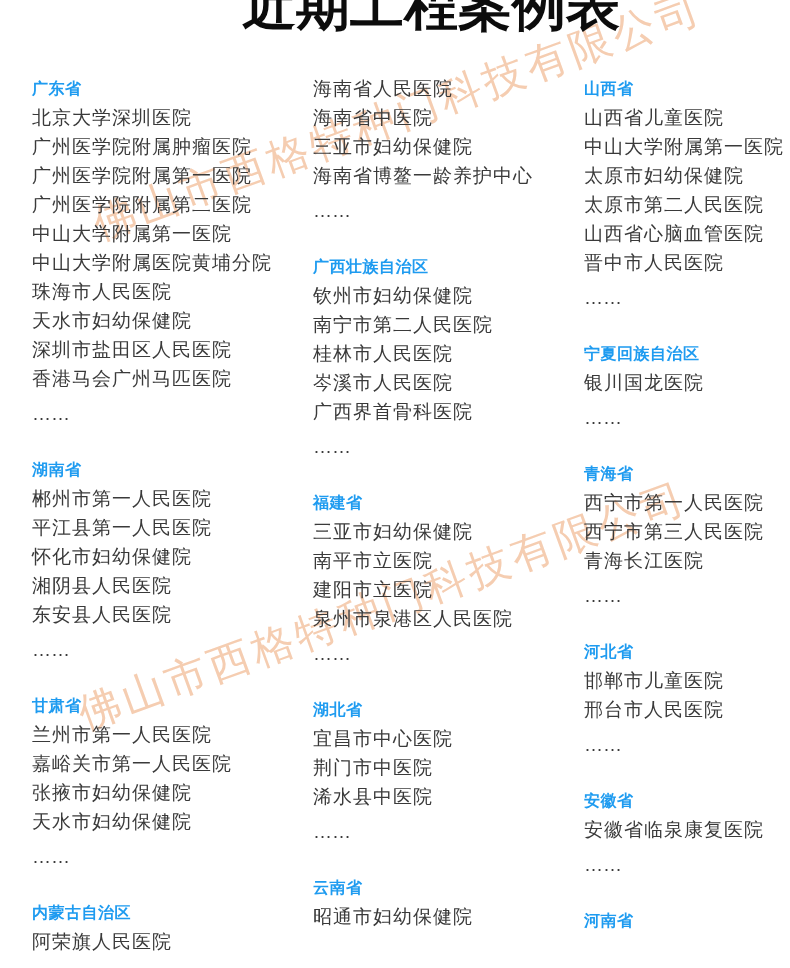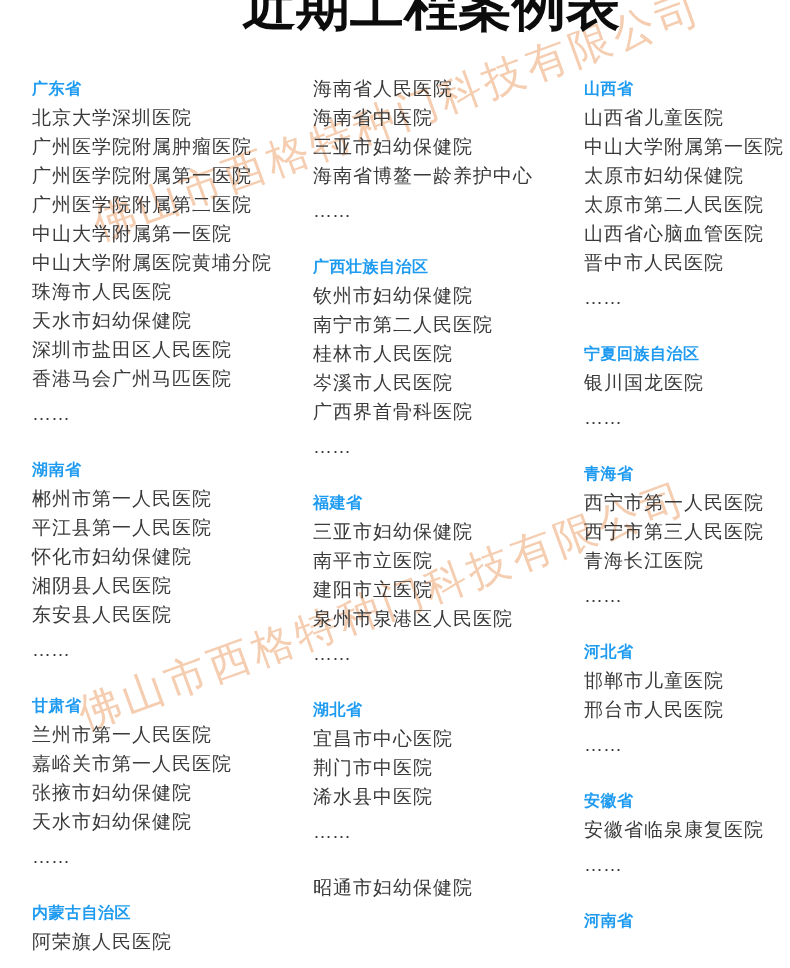--- a/index.html
+++ b/index.html
@@ -140,20 +140,21 @@
           <div class="ellipsis-row">……</div>
         </section>
         <section class="province-section">
           <div class="province-header">湖北省</div>
           <div class="hospital-item">宜昌市中心医院</div>
           <div class="hospital-item">荆门市中医院</div>
           <div class="hospital-item">浠水县中医院</div>
           <div class="ellipsis-row">……</div>
         </section>
         <section class="province-section">
+          <div class="province-header">云南省</div>
           <div class="hospital-item">昭通市妇幼保健院</div>
         </section>
       </div>
     <div class="col col-3">
         <section class="province-section">
           <div class="province-header">山西省</div>
           <div class="hospital-item">山西省儿童医院</div>
           <div class="hospital-item">中山大学附属第一医院</div>
           <div class="hospital-item">太原市妇幼保健院</div>
           <div class="hospital-item">太原市第二人民医院</div>

